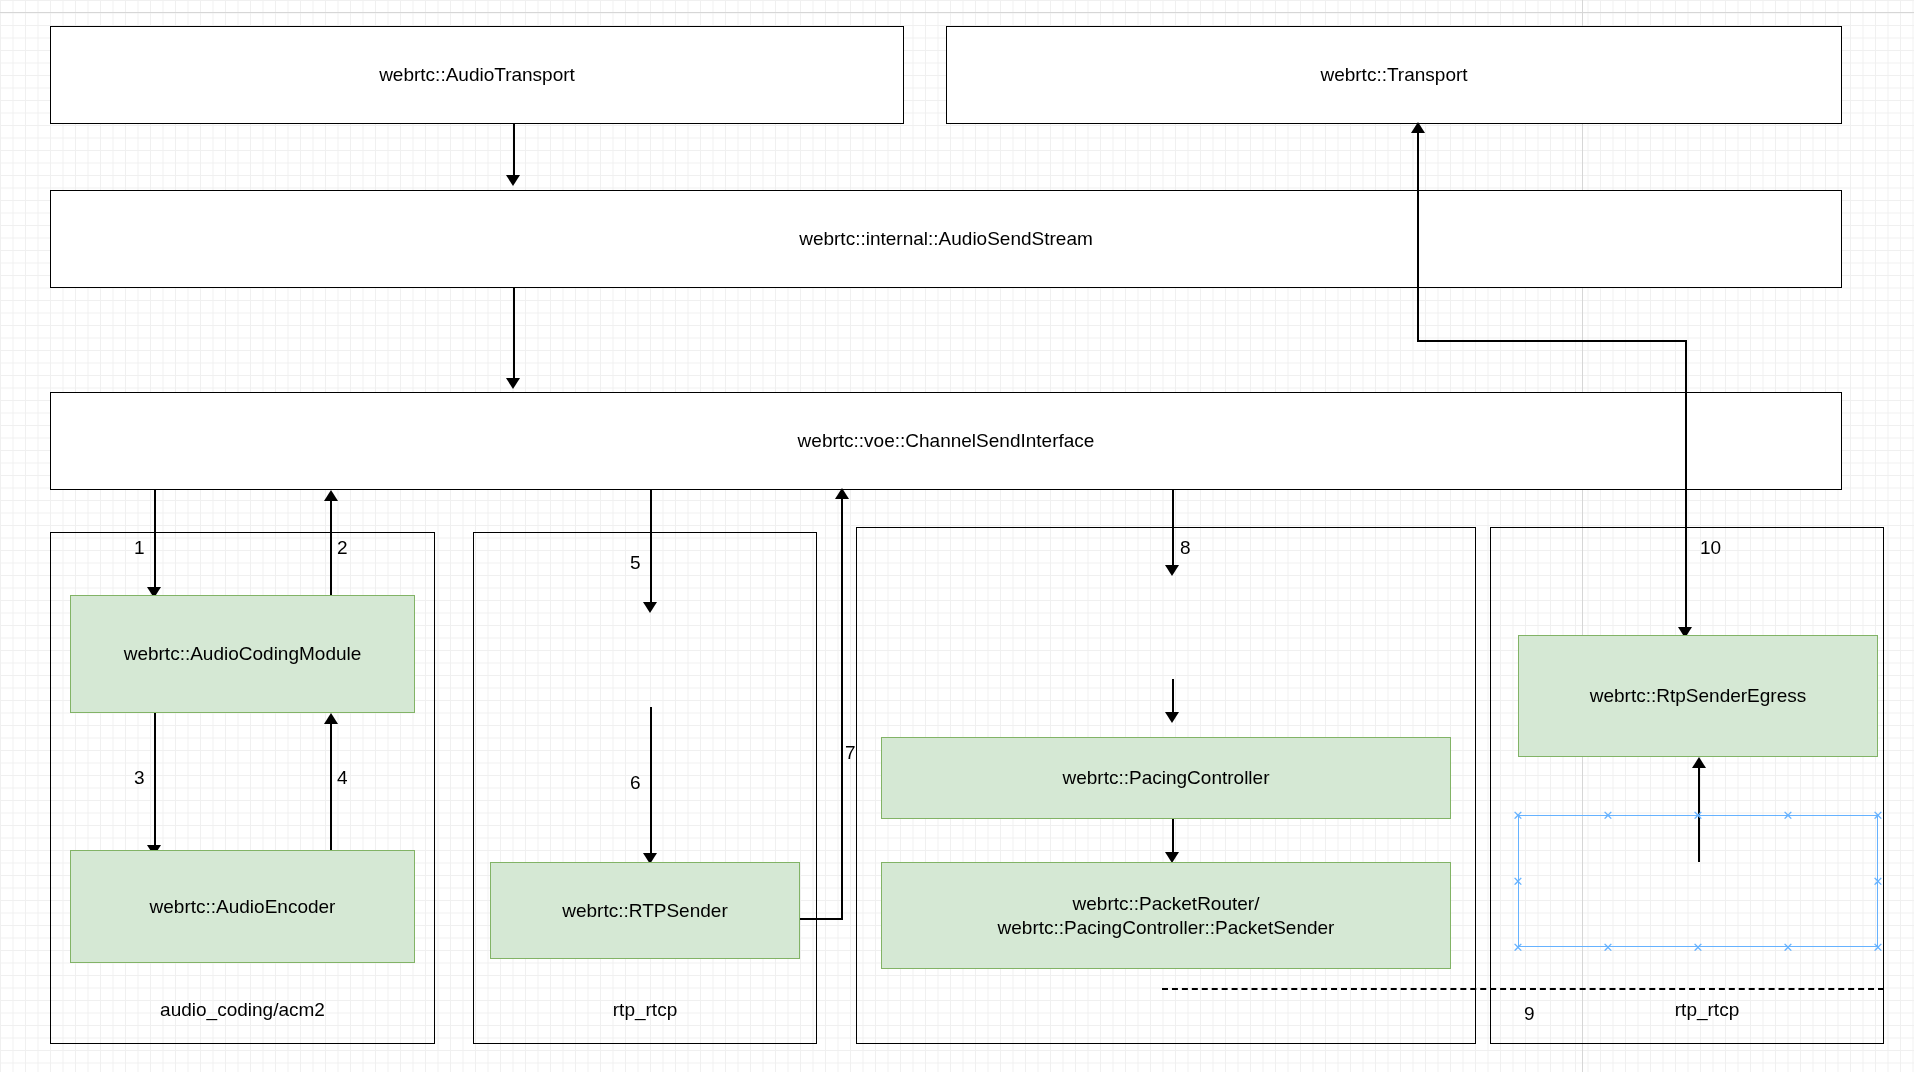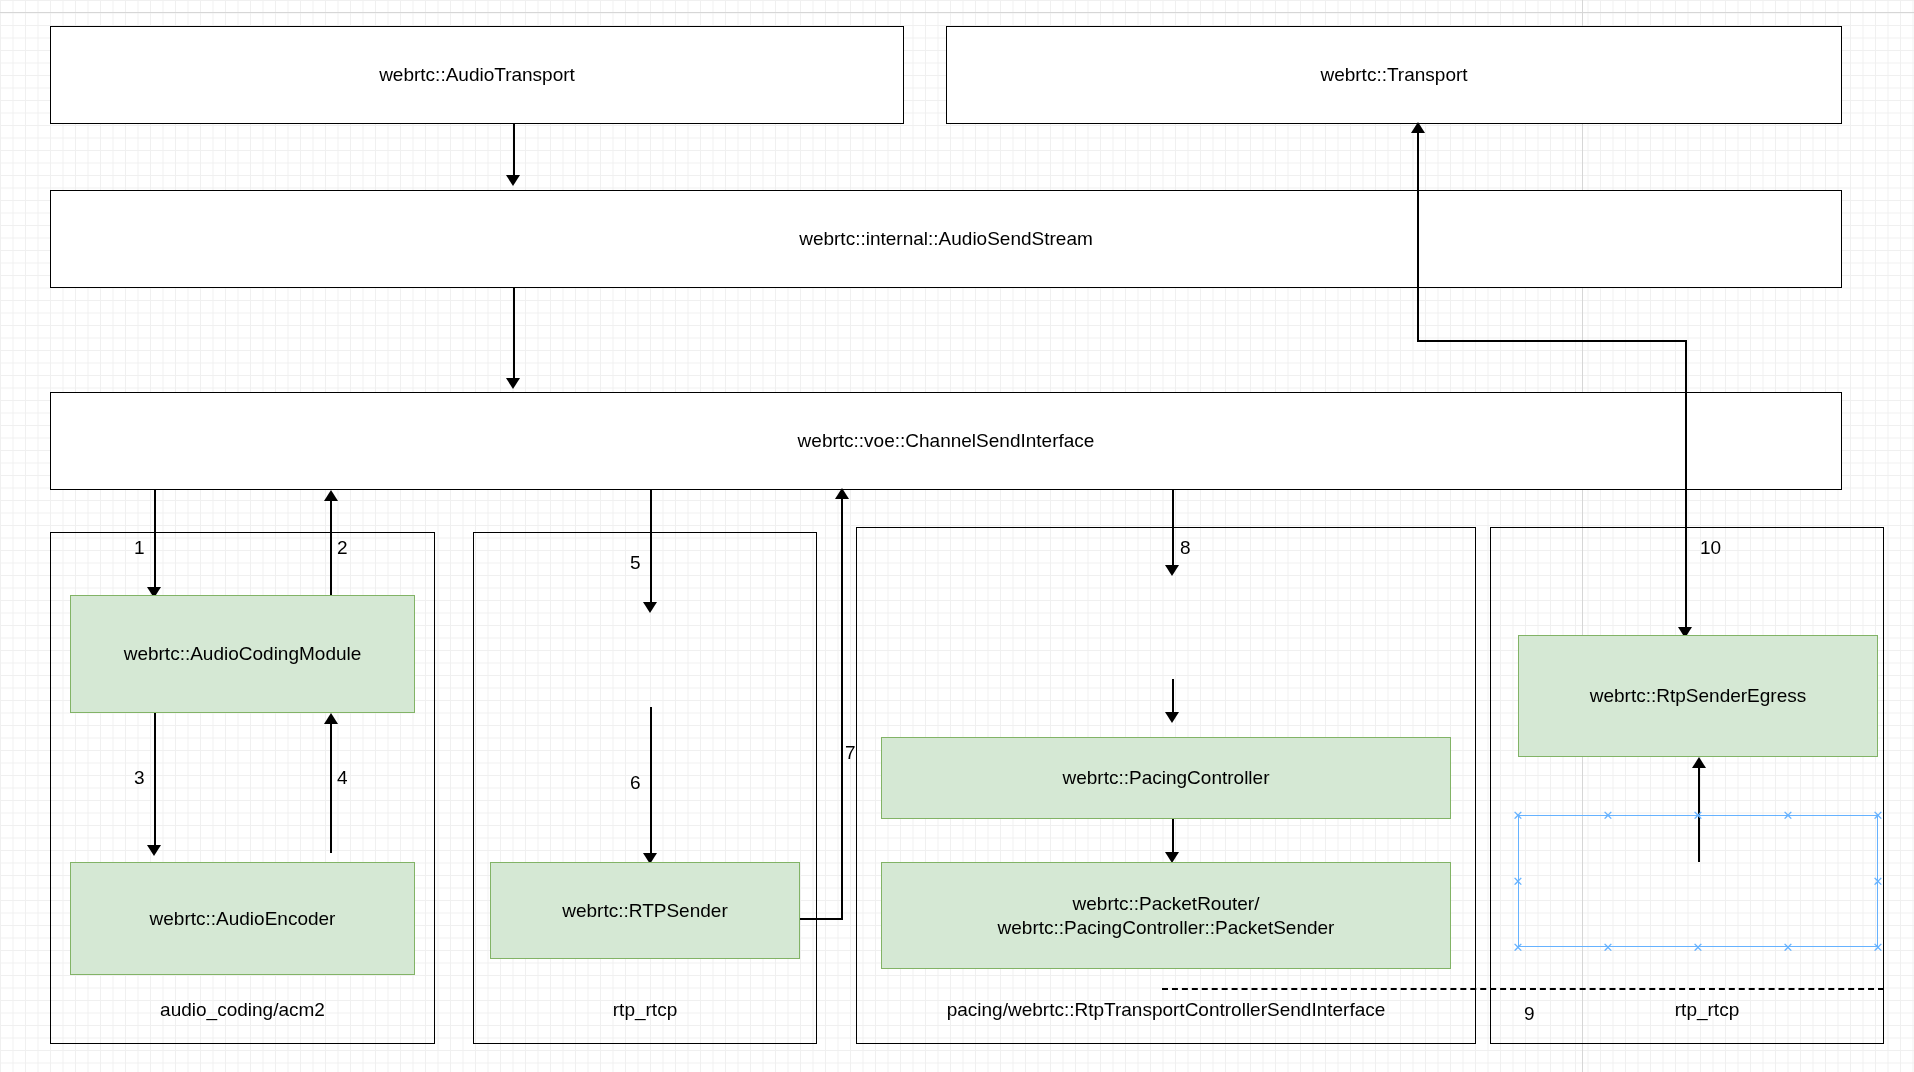--- a/index.html
+++ b/index.html
@@ -134,21 +134,20 @@
 
   <div class="node" style="left:50px; top:392px; width:1792px; height:98px;">webrtc::voe::ChannelSendInterface</div>
 
   <div class="group" style="left:50px; top:532px; width:385px; height:512px;"></div>
   <div class="group-label" style="left:50px; top:999px; width:385px;">audio_coding/acm2</div>
 
   <div class="group" style="left:473px; top:532px; width:344px; height:512px;"></div>
   <div class="group-label" style="left:473px; top:999px; width:344px;">rtp_rtcp</div>
 
   <div class="group" style="left:856px; top:527px; width:620px; height:517px;"></div>
-  <div class="group-label" style="left:856px; top:999px; width:620px;">pacing/webrtc::RtpTransportControllerSendInterface</div>
 
   <div class="group" style="left:1490px; top:527px; width:394px; height:517px;"></div>
   <div class="group-label" style="left:1530px; top:999px; width:354px;">rtp_rtcp</div>
 
   <div class="dashed-sep" style="left:1162px; top:988px; width:722px;"></div>
 
   <div class="edge v" style="left:154px; top:490px; height:100px;"></div>
   <div class="arrowhead down" style="left:147px; top:587px;"></div>
   <div class="edge-label" style="left:134px; top:537px;">1</div>
 
@@ -159,21 +158,21 @@
   <div class="node green" style="left:70px; top:595px; width:345px; height:118px;">webrtc::AudioCodingModule</div>
 
   <div class="edge v" style="left:154px; top:713px; height:135px;"></div>
   <div class="arrowhead down" style="left:147px; top:845px;"></div>
   <div class="edge-label" style="left:134px; top:767px;">3</div>
 
   <div class="edge v" style="left:330px; top:718px; height:135px;"></div>
   <div class="arrowhead up" style="left:324px; top:713px;"></div>
   <div class="edge-label" style="left:337px; top:767px;">4</div>
 
-  <div class="node green" style="left:70px; top:850px; width:345px; height:113px;margin-top:12px;">webrtc::AudioEncoder</div>
+  <div class="node green" style="left:70px; top:850px; width:345px; height:113px;">webrtc::AudioEncoder</div>
 
   <div class="edge v" style="left:650px; top:490px; height:115px;"></div>
   <div class="arrowhead down" style="left:643px; top:602px;"></div>
   <div class="edge-label" style="left:630px; top:552px;">5</div>
 
 
   <div class="edge v" style="left:650px; top:707px; height:150px;"></div>
   <div class="arrowhead down" style="left:643px; top:853px;"></div>
   <div class="edge-label" style="left:630px; top:772px;">6</div>
 

